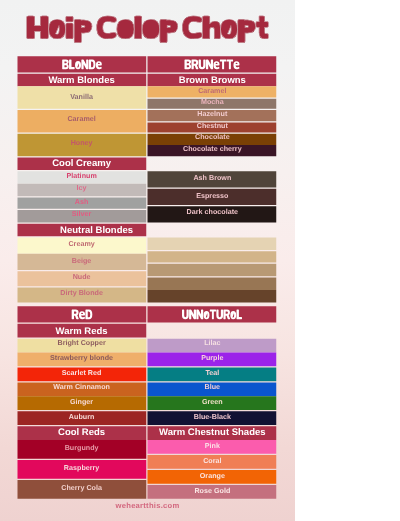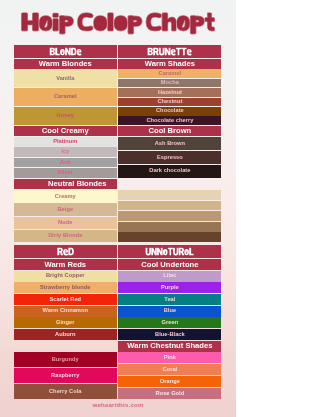--- a/index.html
+++ b/index.html
@@ -158,20 +158,23 @@
         </div>
         <div class="row" style="top: 260.55px; height: 10.85px; background: rgb(202, 99, 31);">
           <span class="t" style="color: rgb(247, 217, 214);">Warm Cinnamon</span>
         </div>
         <div class="row" style="top: 272.2px; height: 10.85px; background: rgb(182, 106, 1);">
           <span class="t" style="color: rgb(247, 217, 214);">Ginger</span>
         </div>
         <div class="row" style="top: 283.85px; height: 10.85px; background: rgb(156, 37, 35);">
           <span class="t" style="color: rgb(247, 217, 214);">Auburn</span>
         </div>
+        <div class="band bandsub" style="top: 295.5px; height: 11.2px;">
+          <span class="t">Cool Reds</span>
+        </div>
         <div class="row" style="top: 307.2px; height: 14.9667px; background: rgb(163, 0, 38);">
           <span class="t" style="color: rgb(231, 155, 168);">Burgundy</span>
         </div>
         <div class="row" style="top: 322.967px; height: 14.9667px; background: rgb(226, 8, 92);">
           <span class="t" style="color: rgb(246, 215, 218);">Raspberry</span>
         </div>
         <div class="row" style="top: 338.733px; height: 14.9667px; background: rgb(143, 79, 59);">
           <span class="t" style="color: rgb(242, 207, 203);">Cherry Cola</span>
         </div>
       </div>
@@ -189,42 +192,39 @@
                 <path d="M3,0H67Q70,0 70,4V17Q70,21 67,21H46V95Q46,100 41,100H29Q24,100 24,95V21H3Q0,21 0,17V4Q0,0 3,0Z" transform="translate(460,0)"></path>
                 <path d="M33,18Q66,18 66,52Q66,62 58,62H23Q26,80 38,80Q46,80 53,76Q58,73 61,78L65,85Q68,90 63,94Q53,101 37,101Q0,101 0,60Q0,18 33,18ZM23,46H45Q43,34 33,34Q25,34 23,46Z" transform="translate(534,0)"></path>
               </g>
             </defs>
             <g transform="translate(29.6,2.6499999999999986) scale(0.07333,0.07700)">
               <use href="#w4" fill="#ffffff"></use>
             </g>
           </svg>
         </div>
         <div class="band bandsub" style="top: 13.8px; height: 10.3px;">
-          <span class="t">Warm Shades</span>
+          <span class="t">Brown Browns</span>
         </div>
         <div class="row" style="top: 24.2px; height: 8.6px; background: rgb(238, 177, 101);">
           <span class="t" style="color: rgb(192, 107, 114);">Caramel</span>
         </div>
         <div class="row" style="top: 33.6px; height: 8.6px; background: rgb(142, 118, 105);">
           <span class="t" style="color: rgb(235, 180, 188);">Mocha</span>
         </div>
         <div class="row" style="top: 43px; height: 8.6px; background: rgb(163, 113, 90);">
           <span class="t" style="color: rgb(242, 203, 206);">Hazelnut</span>
         </div>
         <div class="row" style="top: 52.4px; height: 8.6px; background: rgb(157, 65, 47);">
           <span class="t" style="color: rgb(242, 203, 206);">Chestnut</span>
         </div>
         <div class="row" style="top: 61.8px; height: 8.6px; background: rgb(122, 64, 5);">
           <span class="t" style="color: rgb(240, 192, 198);">Chocolate</span>
         </div>
         <div class="row" style="top: 71.2px; height: 8.6px; background: rgb(58, 21, 38);">
           <span class="t" style="color: rgb(239, 194, 200);">Chocolate cherry</span>
-        </div>
-        <div class="band bandsub" style="top: 80.6px; height: 10.5px;">
-          <span class="t">Cool Brown</span>
         </div>
         <div class="row" style="top: 91.9px; height: 13.0667px; background: rgb(80, 68, 58);">
           <span class="t" style="color: rgb(239, 194, 200);">Ash Brown</span>
         </div>
         <div class="row" style="top: 105.767px; height: 13.0667px; background: rgb(76, 46, 43);">
           <span class="t" style="color: rgb(239, 194, 200);">Espresso</span>
         </div>
         <div class="row" style="top: 119.633px; height: 13.0667px; background: rgb(34, 23, 21);">
           <span class="t" style="color: rgb(239, 194, 200);">Dark chocolate</span>
         </div>
@@ -256,23 +256,20 @@
                 <path d="M5,0H42Q74,0 74,30Q74,50 60,58L75,92Q78,100 70,100H55Q50,100 48,95L36,64H25V95Q25,100 20,100H5Q0,100 0,95V5Q0,0 5,0ZM25,20V44H40Q51,44 51,32Q51,20 40,20Z" transform="translate(468,0)"></path>
                 <path d="M33,16Q66,16 66,58Q66,100 33,100Q0,100 0,58Q0,16 33,16ZM41,38L25,80Q29,82 33,82Q43,82 43,58Q43,46 41,38Z" transform="translate(546,0)"></path>
                 <path d="M5,0H22Q27,0 27,5V78H57Q62,78 62,83V95Q62,100 57,100H5Q0,100 0,95V5Q0,0 5,0Z" transform="translate(616,0)"></path>
               </g>
             </defs>
             <g transform="translate(27.6,2.6500000000000057) scale(0.07080,0.07700)">
               <use href="#w5" fill="#ffffff"></use>
             </g>
           </svg>
         </div>
-        <div class="band bandsub" style="top: 213.7px; height: 11.5px;">
-          <span class="t">Cool Undertone</span>
-        </div>
         <div class="row" style="top: 225.6px; height: 10.85px; background: rgb(190, 155, 200);">
           <span class="t" style="color: rgb(246, 224, 226);">Lilac</span>
         </div>
         <div class="row" style="top: 237.25px; height: 10.85px; background: rgb(155, 35, 233);">
           <span class="t" style="color: rgb(247, 213, 219);">Purple</span>
         </div>
         <div class="row" style="top: 248.9px; height: 10.85px; background: rgb(5, 126, 132);">
           <span class="t" style="color: rgb(245, 211, 212);">Teal</span>
         </div>
         <div class="row" style="top: 260.55px; height: 10.85px; background: rgb(10, 85, 206);">

